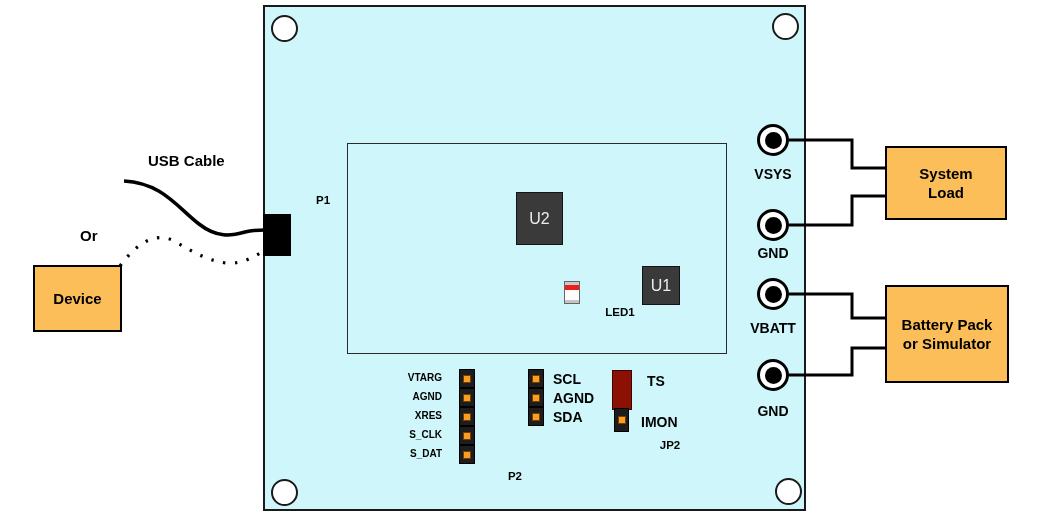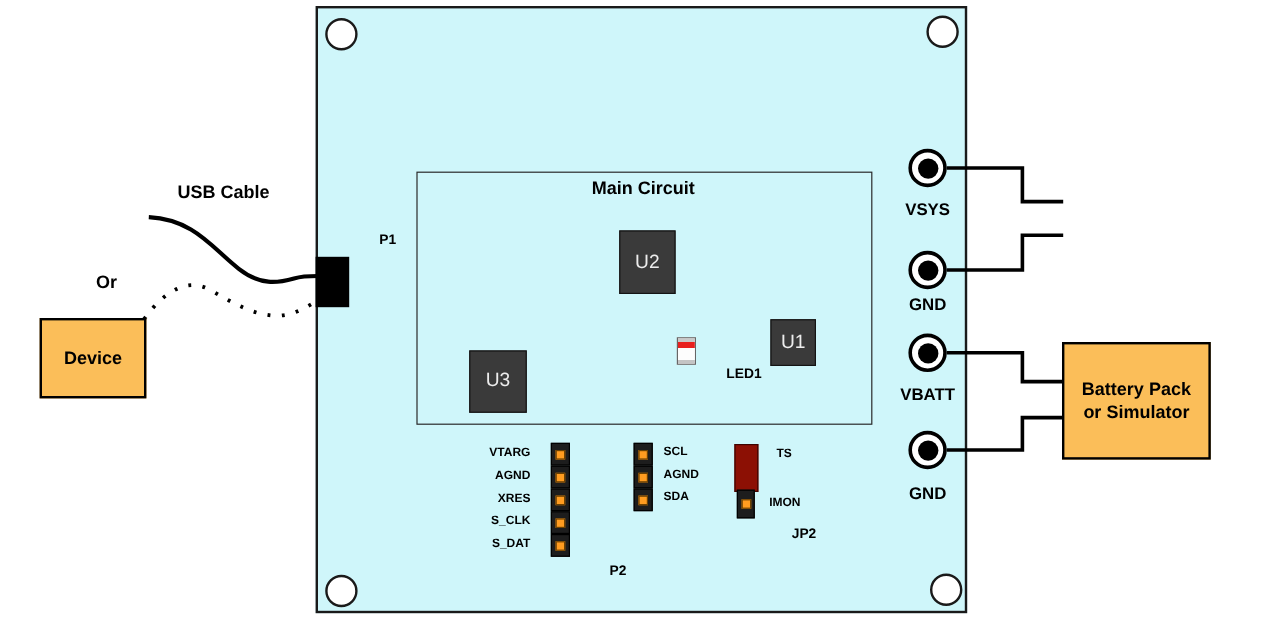--- a/index.html
+++ b/index.html
@@ -35,21 +35,21 @@
     font-size:16px;
   }
   
   .led{width:16px;height:23px;border:1px solid #666;background:#fff;box-sizing:border-box;}
   .led .cap{height:3px;background:#C9C9C9;}
   .led .red{height:5px;background:#E8201E;}
   .led .body{height:10px;background:#FDFDFD;}
   .led .foot{height:3px;background:#C4C4C4;}
   .small-label{font-size:11.5px;font-weight:bold;color:#000;white-space:nowrap;padding-left:48px;}
   .pin-label{font-size:10px;font-weight:bold;color:#000;text-align:right;width:52px;white-space:nowrap;}
-  .pin-label-r{font-size:10px;font-weight:bold;color:#000;text-align:center;white-space:nowrap;}
+  .pin-label-r{font-size:14px;font-weight:bold;color:#000;text-align:center;white-space:nowrap;}
   
   .hdr-col{display:flex;flex-direction:column;}
   .hdr-cell{
     width:16px;height:19px;background:#1d1d1d;border:1px solid #000;
     box-sizing:border-box;display:flex;align-items:center;justify-content:center;
   }
   .hdr-pin{width:8px;height:8px;background:#FF9C20;border:1px solid #6e4200;box-sizing:border-box;}
   .jumper{background:#8C1004;border:1px solid #3d0400;}
   
   .jack{
@@ -90,25 +90,23 @@
     <path d="M120 266 C138 241 157 232 174 241 C192 251 207 261 227 263 C243 264 253 257 264 251" fill="none" stroke="#000" stroke-width="3.2" stroke-dasharray="2.4 9.5"></path>
   </svg>
 
   <div class="abs hole" style="left:271px;top:15px;"></div>
   <div class="abs hole" style="left:772px;top:13px;"></div>
   <div class="abs hole" style="left:271px;top:479px;"></div>
   <div class="abs hole" style="left:775px;top:478px;"></div>
 
 
   <div class="abs main-circuit"></div>
-  <div class="abs mc-label">Main Circuit</div>
 
   <div class="abs chip" style="left:516px;top:192px;width:45px;height:51px;">U2</div>
   <div class="abs chip" style="left:642px;top:266px;width:36px;height:37px;">U1</div>
-  <div class="abs chip" style="left:391px;top:292px;width:46px;height:50px;">U3</div>
 
   <div class="abs led" style="left:564px;top:281px;">
     <div class="cap"></div>
     <div class="red"></div>
     <div class="body"></div>
     <div class="foot"></div>
   </div>
   <div class="abs small-label" style="left:550px;top:306px;width:44px;text-align:center;">LED1</div>
 
   <div class="abs small-label" style="left:268px;top:194px;">P1</div>
@@ -176,18 +174,22 @@
 
   <div class="abs terminal-label" style="left:742px;top:166px;">VSYS</div>
   <div class="abs terminal-label" style="left:742px;top:245px;">GND</div>
   <div class="abs terminal-label" style="left:742px;top:320px;">VBATT</div>
   <div class="abs terminal-label" style="left:742px;top:403px;">GND</div>
 
   <div class="abs free-label" style="left:80px;top:227px;">Or</div>
   <div class="abs obox" style="left:33px;top:265px;width:85px;height:63px;">Device</div>
   <div class="abs free-label" style="left:148px;top:152px;">USB Cable</div>
 
+  <div class="abs obox" style="left:885px;top:146px;width:118px;height:70px;">
+    <span>System</span>
+    <span>Load</span>
+  </div>
   <div class="abs obox" style="left:885px;top:285px;width:120px;height:94px;">
     <span>Battery Pack</span>
     <span>or Simulator</span>
   </div>
 
 </div>
 
 </body></html>

